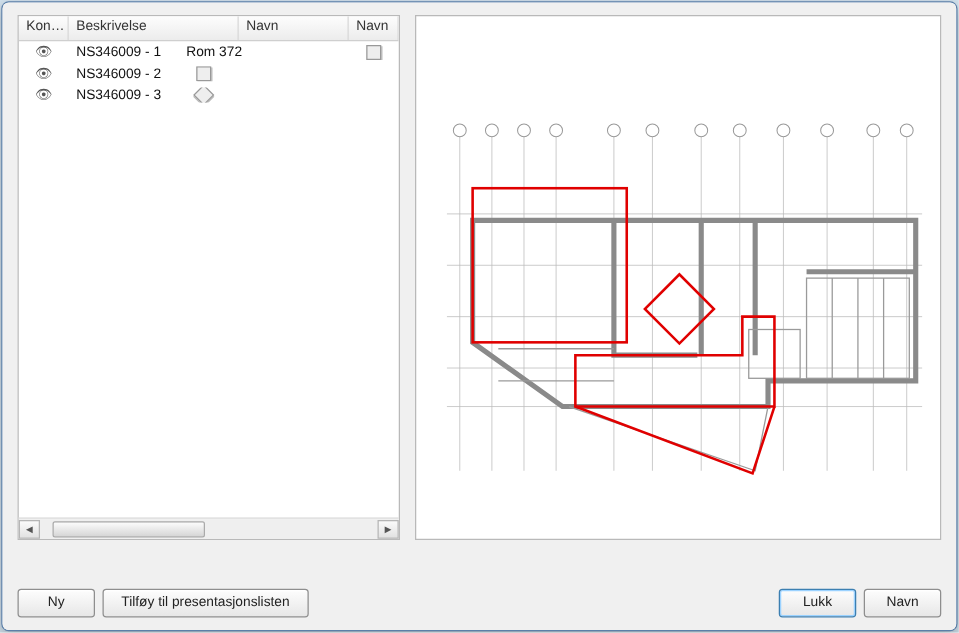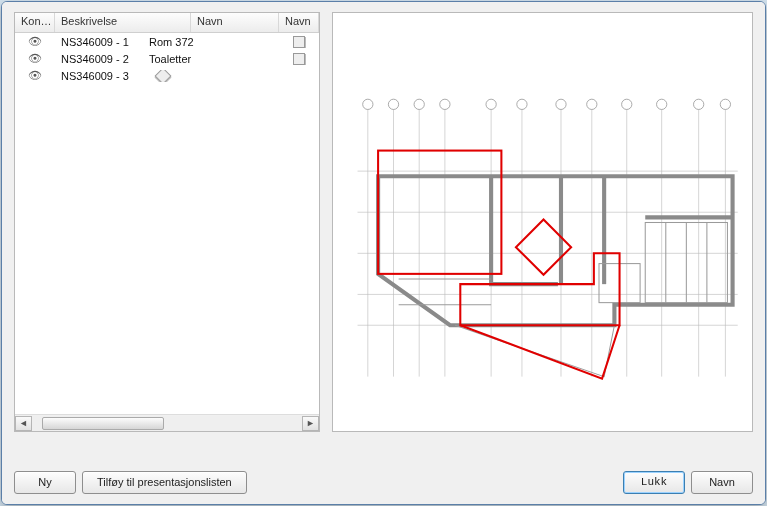--- a/index.html
+++ b/index.html
@@ -113,21 +113,20 @@
       background:linear-gradient(#fdfdfd,#e7e7e7);
       border:1px solid #8e8e8e; border-radius:3px;
       font-size:11px; color:#222;
       display:flex;align-items:center;justify-content:center;
       box-shadow:0 1px 0 #fff inset;
       min-width:62px;
     }
     .btn.default {
       border:1px solid #3c7fb1;
       box-shadow:0 0 0 1px #9bd2ff inset, 0 1px 0 #fff inset;
-      font-family:Liberation Mono, monospace;
     }
     .spacer{flex:1}
     
     .plan-svg{position:absolute;inset:4px;}
   </style>
 </head>
 <body>
 
 <div class="window">
 
@@ -149,21 +148,20 @@
             <div class="td besk">Rom 372</div>
             <div class="td type">
                 <div class="type-sq"></div>
               </div>
           </div>
           <div class="tr">
             <div class="td kon">
                 <span class="eye-icon">👁</span>
               </div>
             <div class="td navn">NS346009 - 2</div>
-            <div class="td besk">Toaletter</div>
             <div class="td type">
                 <div class="type-sq"></div>
               </div>
           </div>
           <div class="tr">
             <div class="td kon">
                 <span class="eye-icon">👁</span>
               </div>
             <div class="td navn">NS346009 - 3</div>
             <div class="td type">

